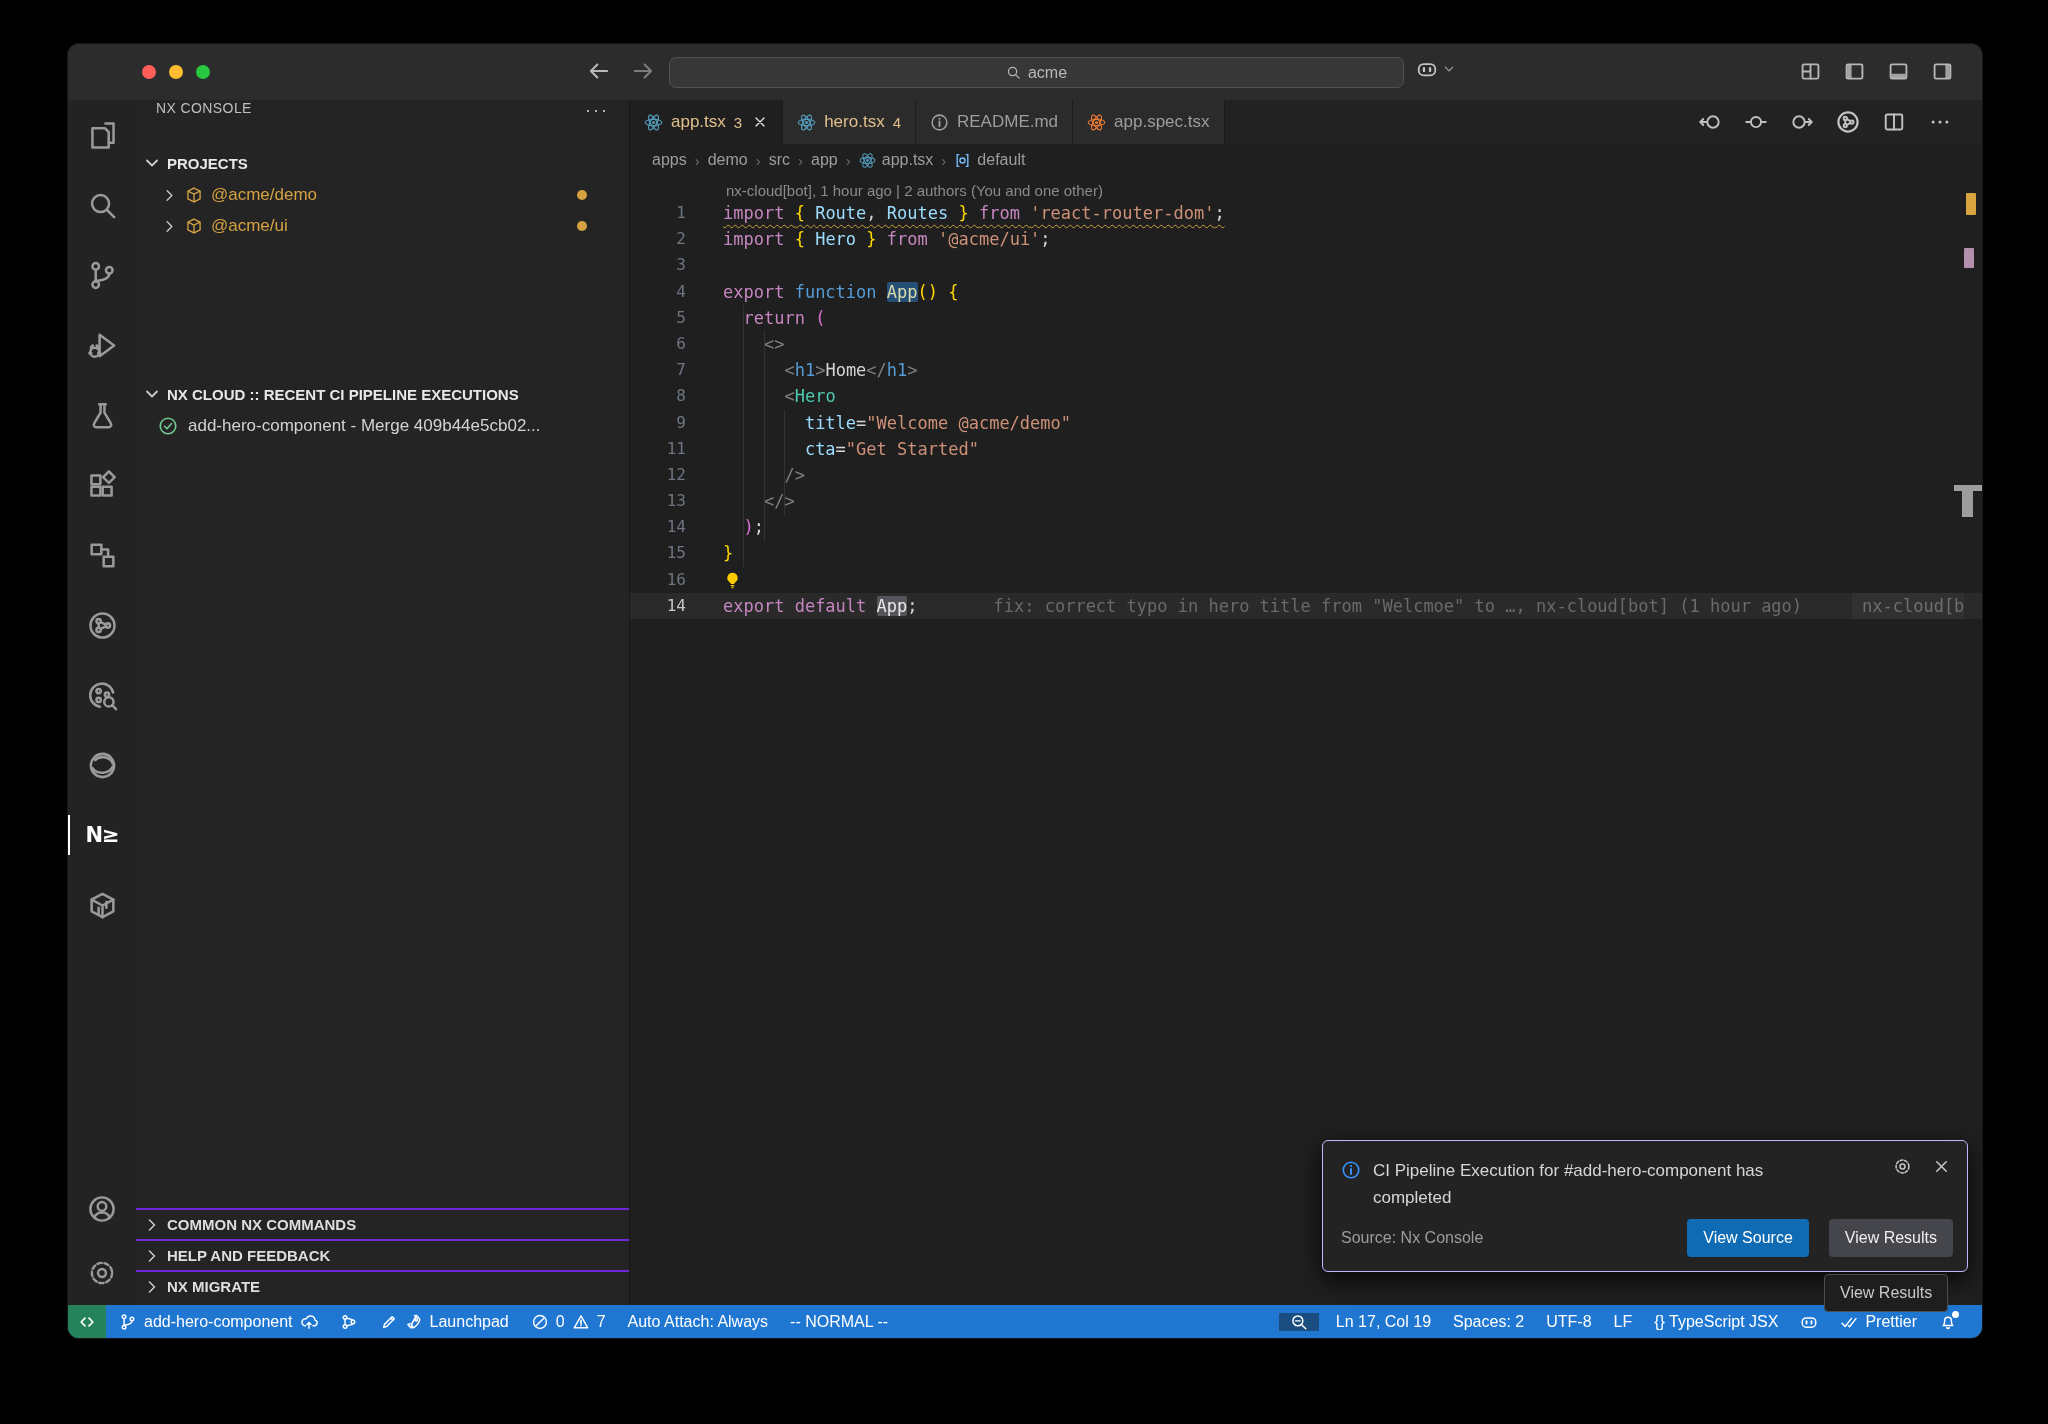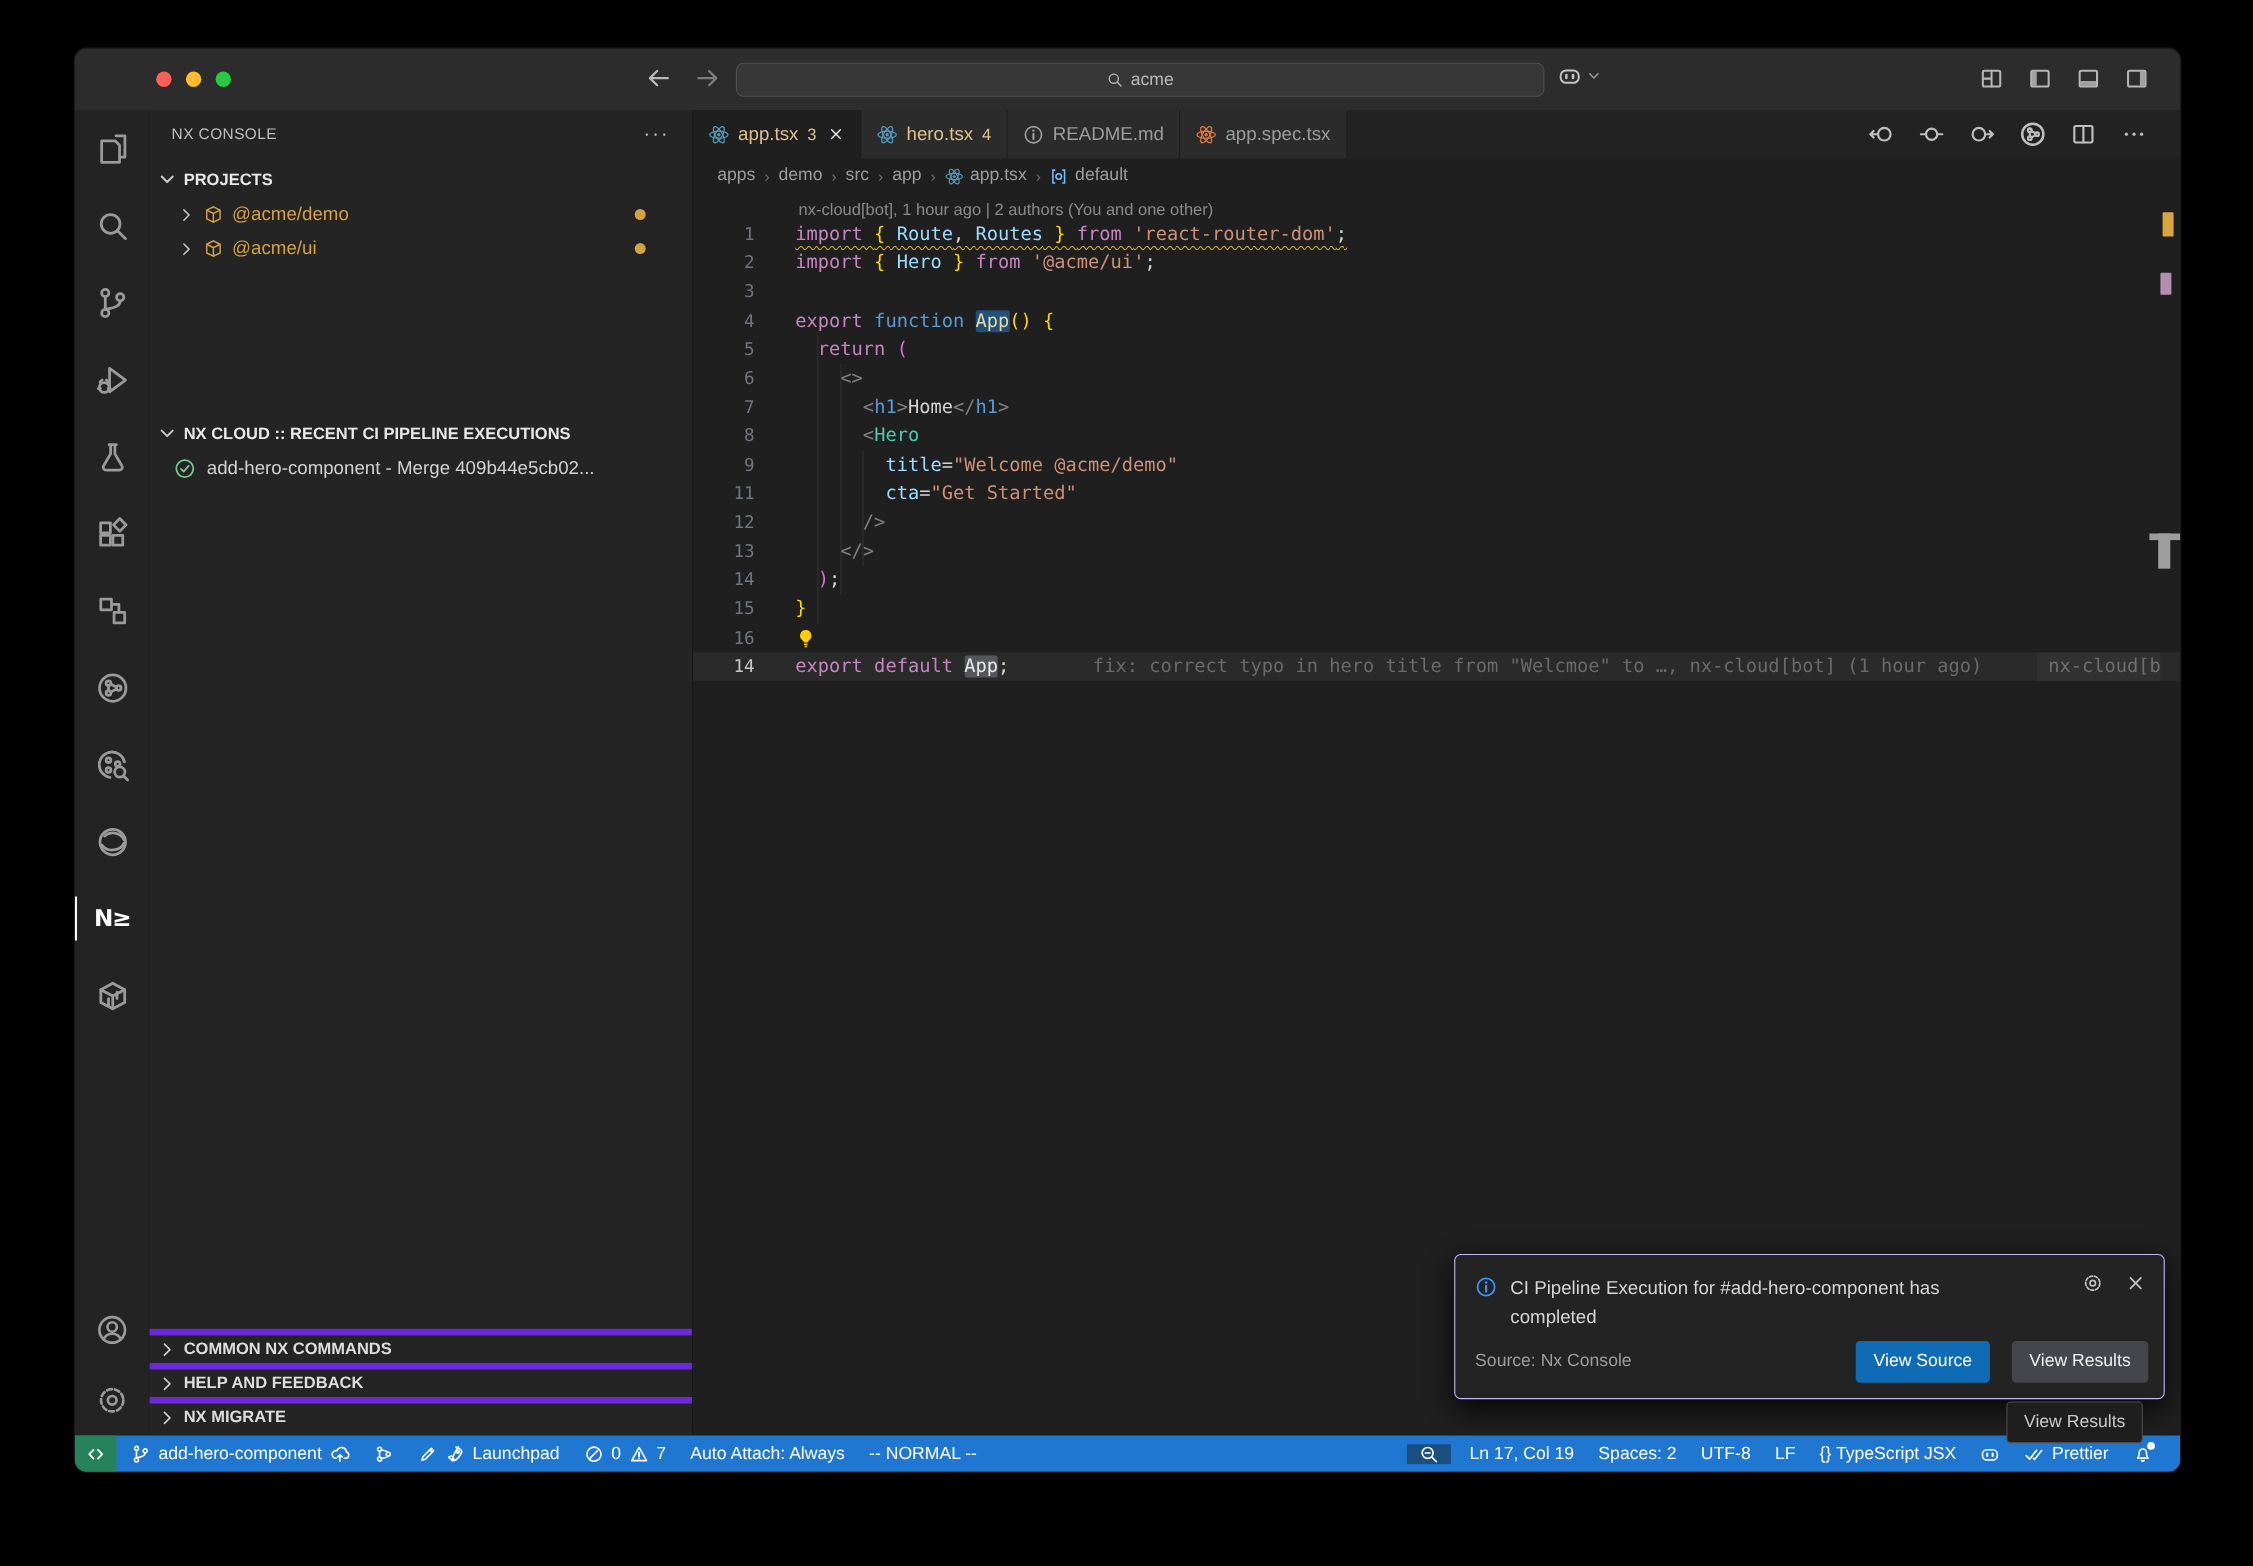--- a/index.html
+++ b/index.html
@@ -36,35 +36,35 @@
   .ab-item { position:relative; width:68px; height:70px; display:flex; align-items:center; justify-content:center; color:#9a9a9a; }
   .ab-item .icon { width:31px; height:31px; }
   .ab-item.active { color:#ffffff; }
   .ab-item.active::before { content:""; position:absolute; left:0; top:15px; width:2px; height:40px; background:#fff; }
   .ab-spacer { flex:1; }
   .ab-item.small { height:64px; }
   .nx-logo { font-weight:bold; font-size:21px; letter-spacing:-1px; color:inherit; font-family:"DejaVu Sans", sans-serif; }
 
   
   .sidebar { width:494px; flex:0 0 494px; background:#242425; position:relative; border-right:1px solid #181819; color:#cccccc; }
-  .sb-header { position:absolute; top:0; left:0; right:0; height:42px; display:flex; align-items:center; padding:0 20px; }
+  .sb-header { position:absolute; top:0; left:0; right:0; height:42px; display:flex; padding:0 20px; }
   .sb-title { font-size:14px; color:#bfbfbf; letter-spacing:.4px; }
   .sb-ellipsis { margin-left:auto; color:#c5c5c5; font-size:18px; letter-spacing:2px; }
   .sb-section { position:absolute; left:0; right:0; height:30px; display:flex; align-items:center; gap:7px; padding:0 8px; }
   .sb-section .chev { width:16px; height:16px; color:#cccccc; flex:0 0 16px; }
   .sb-section .label { font-weight:bold; font-size:15px; color:#e8e8e8; white-space:nowrap; }
   .tree-item { position:absolute; left:0; right:0; height:30px; display:flex; align-items:center; gap:8px; padding-left:26px; }
   .tree-item .chev { width:15px; height:15px; color:#c5c5c5; }
   .tree-item .cube { width:18px; height:18px; }
   .tree-item .tlabel { font-size:17px; }
   .tree-item .dot { width:10px; height:10px; border-radius:50%; margin-left:auto; margin-right:42px; }
   .cloud-item { position:absolute; left:0; right:0; height:30px; display:flex; align-items:center; gap:10px; padding-left:22px; }
   .cloud-item .check { width:20px; height:20px; color:#73c991; }
   .cloud-item .clabel { font-size:17px; color:#d2d2d2; white-space:nowrap; }
-  .sb-bottom-row { position:absolute; left:0; right:0; height:31px; border-top:6px solid #6d28d9; display:flex; align-items:center; gap:7px; padding:0 8px; background:#242425; }
+  .sb-bottom-row { position:absolute; left:0; right:0; height:31px; border-top:2px solid #6d28d9; display:flex; align-items:center; gap:7px; padding:0 8px; background:#242425; }
   .sb-bottom-row .chev { width:16px; height:16px; color:#cccccc; }
   .sb-bottom-row .label { font-weight:bold; font-size:15px; color:#dedede; }
 
   
   .editor-col { flex:1; position:relative; background:#1f1f1f; display:flex; flex-direction:column; min-width:0; }
   .tabbar { height:44px; flex:0 0 44px; background:#222223; display:flex; align-items:stretch; }
   .tab { display:flex; align-items:center; gap:8px; padding:0 14px; background:#2b2b2c; border-right:1px solid #1b1b1c; font-size:17px; color:#9d9d9d; }
   .tab.active { background:#1f1f1f; }
   .tab .ticon { width:19px; height:19px; flex:0 0 19px; }
   .tab .badge { font-size:15px; }

